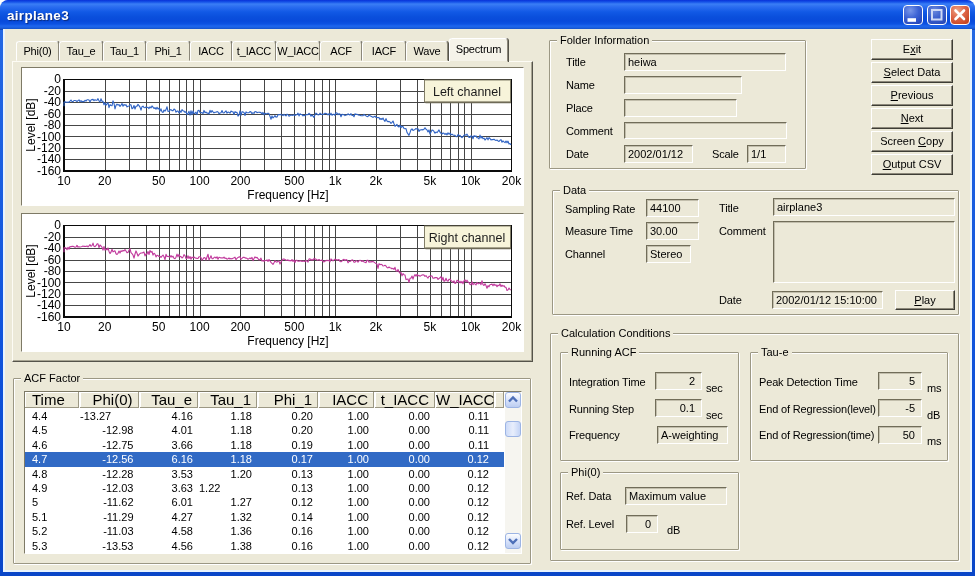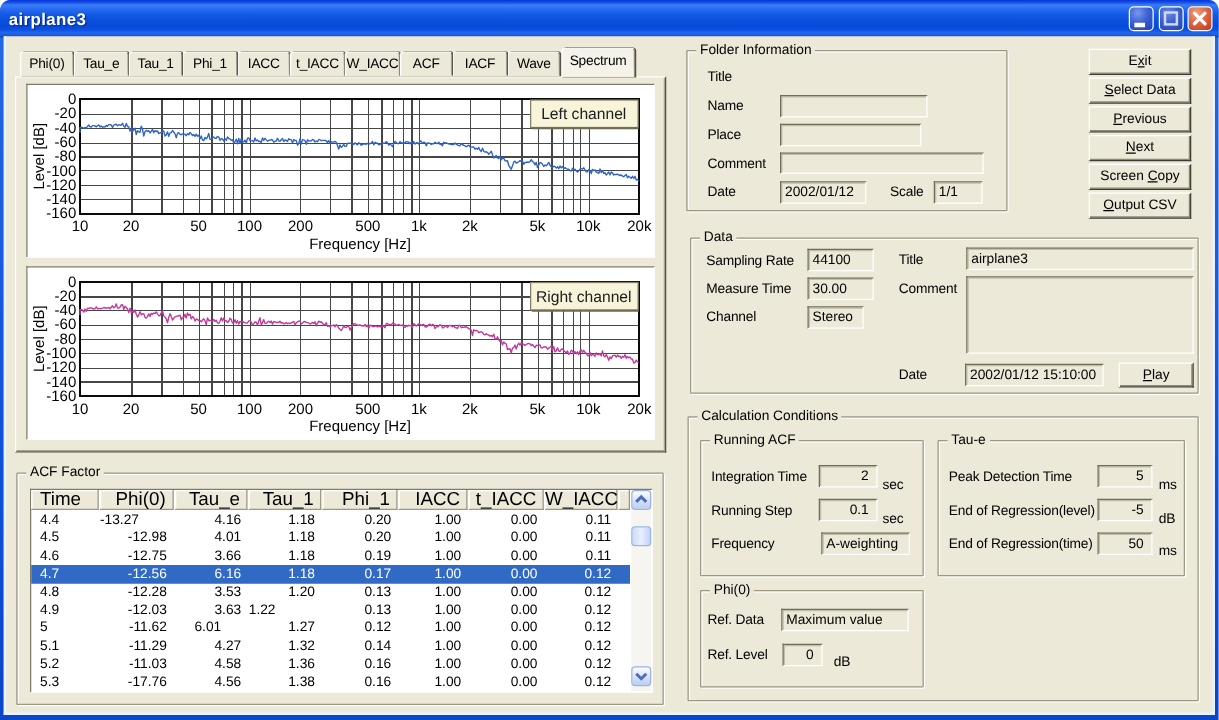--- a/index.html
+++ b/index.html
@@ -206,21 +206,21 @@
         <div class="tc" style="left:114.5px;width:58.5px;text-align:right;padding-right:5px">3.63</div>
         <div class="tc" style="left:174px;width:58px;text-align:left;padding-right:5px">1.22</div>
         <div class="tc" style="left:233px;width:60px;text-align:right;padding-right:5px">0.13</div>
         <div class="tc" style="left:294px;width:55px;text-align:right;padding-right:5px">1.00</div>
         <div class="tc" style="left:350px;width:60px;text-align:right;padding-right:5px">0.00</div>
         <div class="tc" style="left:411px;width:58px;text-align:right;padding-right:5px">0.12</div>
       </div>
       <div class="tr" style="top:103.4px">
         <div class="tc" style="left:0px;width:54px;text-align:left;padding-left:7px">5</div>
         <div class="tc" style="left:55px;width:58.5px;text-align:right;padding-right:5px">-11.62</div>
-        <div class="tc" style="left:114.5px;width:58.5px;text-align:center;padding-right:5px">6.01</div>
+        <div class="tc" style="left:114.5px;width:58.5px;text-align:right;padding-right:5px">6.01</div>
         <div class="tc" style="left:174px;width:58px;text-align:right;padding-right:5px">1.27</div>
         <div class="tc" style="left:233px;width:60px;text-align:right;padding-right:5px">0.12</div>
         <div class="tc" style="left:294px;width:55px;text-align:right;padding-right:5px">1.00</div>
         <div class="tc" style="left:350px;width:60px;text-align:right;padding-right:5px">0.00</div>
         <div class="tc" style="left:411px;width:58px;text-align:right;padding-right:5px">0.12</div>
       </div>
       <div class="tr" style="top:117.8px">
         <div class="tc" style="left:0px;width:54px;text-align:left;padding-left:7px">5.1</div>
         <div class="tc" style="left:55px;width:58.5px;text-align:right;padding-right:5px">-11.29</div>
         <div class="tc" style="left:114.5px;width:58.5px;text-align:right;padding-right:5px">4.27</div>
@@ -235,21 +235,21 @@
         <div class="tc" style="left:55px;width:58.5px;text-align:right;padding-right:5px">-11.03</div>
         <div class="tc" style="left:114.5px;width:58.5px;text-align:right;padding-right:5px">4.58</div>
         <div class="tc" style="left:174px;width:58px;text-align:right;padding-right:5px">1.36</div>
         <div class="tc" style="left:233px;width:60px;text-align:right;padding-right:5px">0.16</div>
         <div class="tc" style="left:294px;width:55px;text-align:right;padding-right:5px">1.00</div>
         <div class="tc" style="left:350px;width:60px;text-align:right;padding-right:5px">0.00</div>
         <div class="tc" style="left:411px;width:58px;text-align:right;padding-right:5px">0.12</div>
       </div>
       <div class="tr" style="top:146.6px">
         <div class="tc" style="left:0px;width:54px;text-align:left;padding-left:7px">5.3</div>
-        <div class="tc" style="left:55px;width:58.5px;text-align:right;padding-right:5px">-17.76</div>
+        <div class="tc" style="left:55px;width:58.5px;text-align:right;padding-right:5px">-13.53</div>
         <div class="tc" style="left:114.5px;width:58.5px;text-align:right;padding-right:5px">4.56</div>
         <div class="tc" style="left:174px;width:58px;text-align:right;padding-right:5px">1.38</div>
         <div class="tc" style="left:233px;width:60px;text-align:right;padding-right:5px">0.16</div>
         <div class="tc" style="left:294px;width:55px;text-align:right;padding-right:5px">1.00</div>
         <div class="tc" style="left:350px;width:60px;text-align:right;padding-right:5px">0.00</div>
         <div class="tc" style="left:411px;width:58px;text-align:right;padding-right:5px">0.12</div>
       </div>
 <div class="sb">
  <div class="sbb" style="top:0"><svg width="14" height="14">
             <path d="M3,8.5 L7,4.5 L11,8.5" fill="none" stroke="#4d6fb8" stroke-width="2.4"></path>
@@ -257,20 +257,23 @@
  <div class="sbt"></div>
  <div class="sbb" style="top:141px"><svg width="14" height="14">
             <path d="M3,5 L7,9 L11,5" fill="none" stroke="#4d6fb8" stroke-width="2.4"></path>
           </svg></div>
 </div>
 </div>
 
 <div class="gb" style="left:549px;top:40px;width:257px;height:129px"></div>
     <div class="gbl" style="left:557px;top:33px">Folder Information</div>
 <div class="lb" style="left:566px;top:54px;">Title</div>
+    <div class="tb" style="left:624px;top:53px;width:162px;height:18px">
+      <span style="position:absolute;left:3px;top:1px">heiwa</span>
+    </div>
 <div class="lb" style="left:566px;top:77px;">Name</div>
     <div class="tb" style="left:624px;top:76px;width:118px;height:18px">
       <span style="position:absolute;left:3px;top:1px"></span>
     </div>
 <div class="lb" style="left:566px;top:100px;">Place</div>
     <div class="tb" style="left:624px;top:99px;width:113px;height:18px">
       <span style="position:absolute;left:3px;top:1px"></span>
     </div>
 <div class="lb" style="left:566px;top:123px;">Comment</div>
     <div class="tb" style="left:624px;top:122px;width:163px;height:17px">

